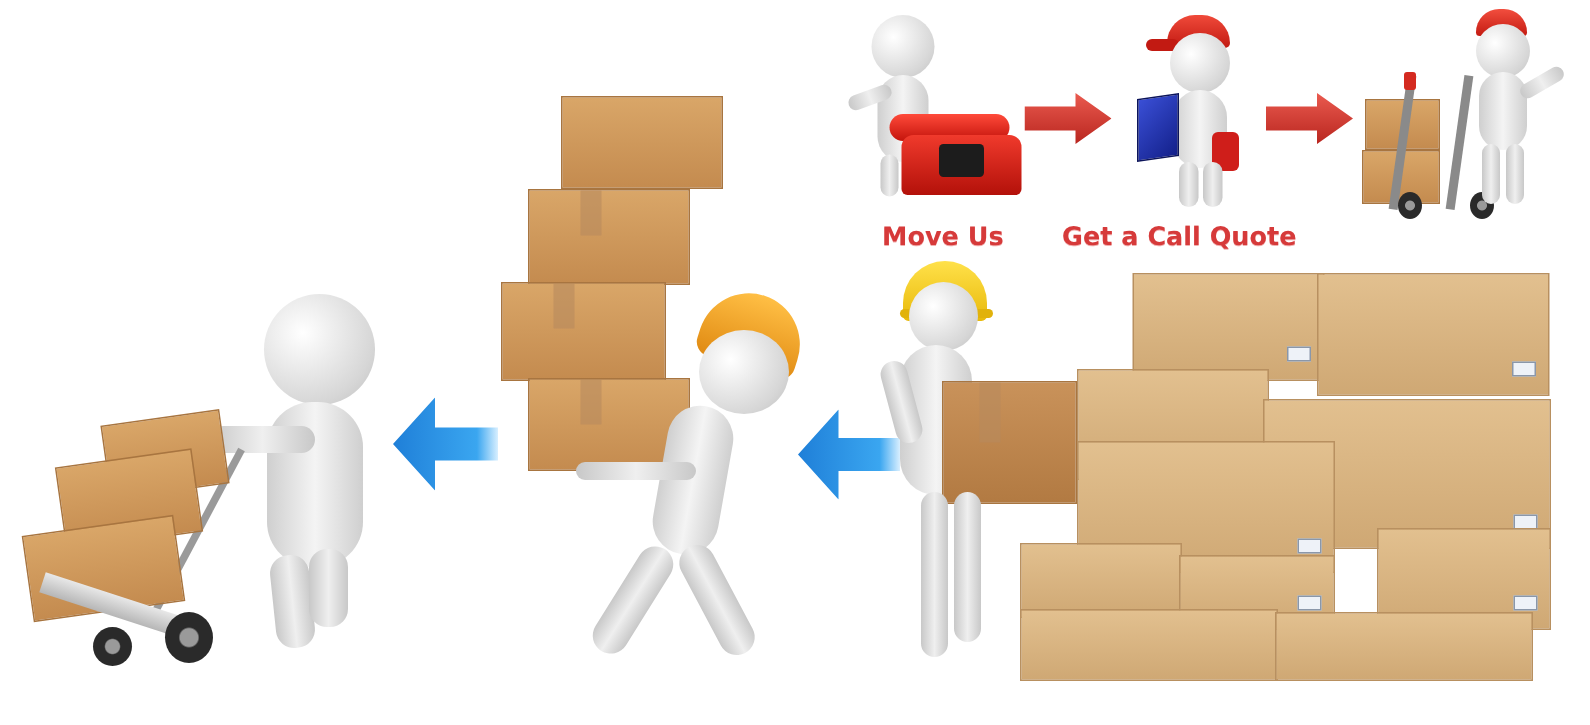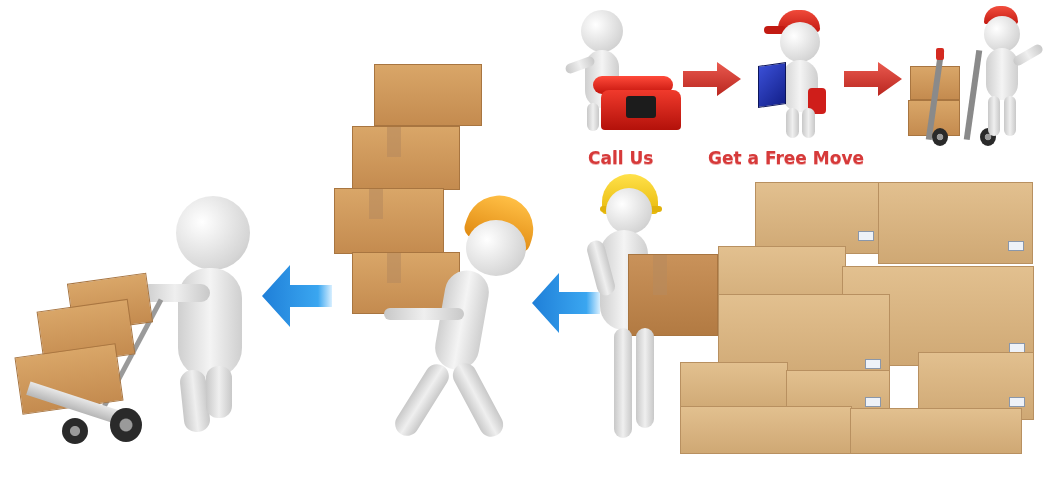--- a/index.html
+++ b/index.html
@@ -71,22 +71,22 @@
     <div class="wheel" style="left:24px;top:124px;width:16px;height:18px;"></div>
     <div class="wheel" style="left:72px;top:124px;width:16px;height:18px;"></div>
     <div class="abs" style="left:76px;top:2px;width:34px;height:18px;border-radius:18px 18px 3px 3px;background:linear-gradient(180deg,#f24e3e,#c41b12);"></div>
     <div class="figure-head" style="left:76px;top:12px;width:36px;height:36px;"></div>
     <div class="figure-body" style="left:78px;top:44px;width:32px;height:52px;"></div>
     <div class="limb" style="left:104px;top:46px;width:32px;height:10px;transform:rotate(-30deg);"></div>
     <div class="limb" style="left:80px;top:92px;width:12px;height:40px;"></div>
     <div class="limb" style="left:96px;top:92px;width:12px;height:40px;"></div>
   </div>
 
-  <div class="step-label" style="left:28px;top:148px;">Call Us</div>
-  <div class="step-label" style="left:148px;top:148px;">Get a Free Move</div>
+  <div class="step-label" style="left:28px;top:148px;">Move Us</div>
+  <div class="step-label" style="left:148px;top:148px;">Get a Call Quote</div>
 </div>
 
 <div class="abs" style="left:0;top:180px;width:260px;height:270px;">
   <div class="figure-head" style="left:176px;top:16px;width:74px;height:74px;"></div>
   <div class="figure-body" style="left:178px;top:88px;width:64px;height:110px;"></div>
   <div class="limb" style="left:140px;top:104px;width:70px;height:18px;"></div>
   <div class="limb" style="left:182px;top:190px;width:26px;height:62px;transform:rotate(-6deg);"></div>
   <div class="limb" style="left:206px;top:186px;width:26px;height:52px;"></div>
   <div class="abs" style="left:128px;top:112px;width:5px;height:130px;background:#9a9a9a;transform:rotate(28deg);"></div>
   <div class="box" style="left:70px;top:98px;width:80px;height:50px;transform:rotate(-8deg);"></div>

